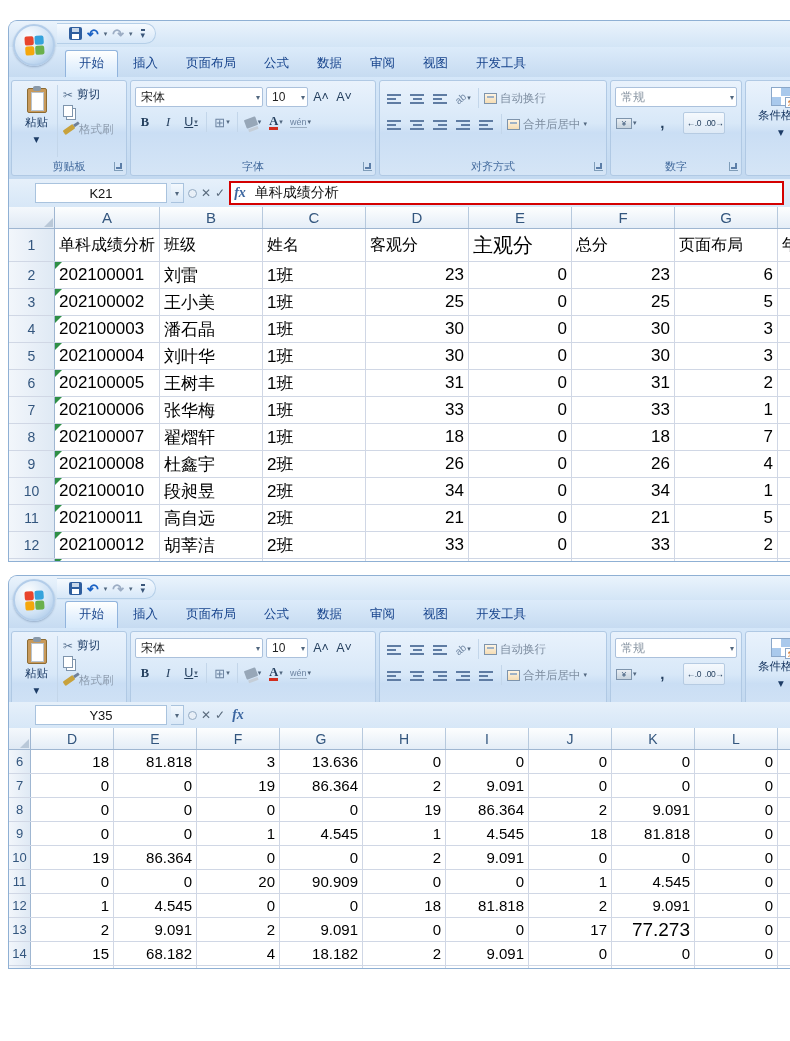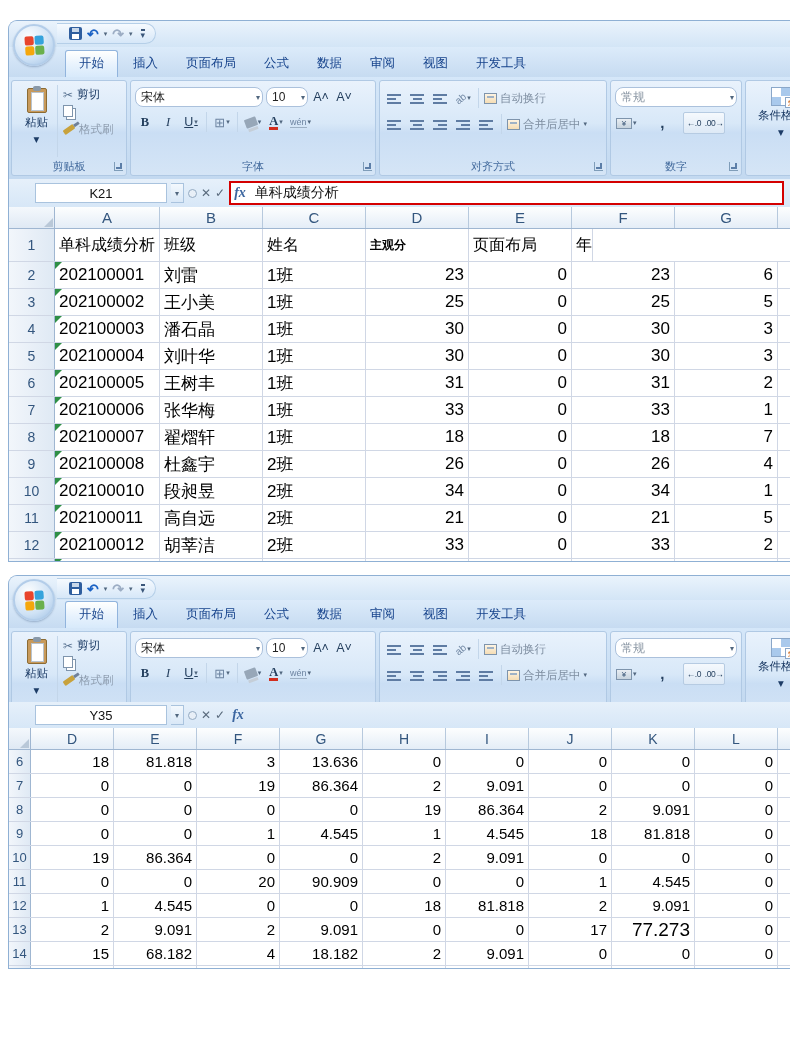--- a/index.html
+++ b/index.html
@@ -79,21 +79,21 @@
   .clip-row.dim { color:#8d9cae; }
   .scissors { color:#56708f; font-size:12px; }
   .copy-ico { width:10px; height:12px; background:#fff; border:1px solid #7e94ac;
       box-shadow:3px 3px 0 -1px #fff, 3px 3px 0 0 #7e94ac; margin:0 4px 2px 0; }
   .brush { width:12px; height:5px; background:#c8a23c; border-radius:1px; transform:rotate(-35deg); position:relative; }
   .brush:after { content:""; position:absolute; right:-6px; top:1px; width:6px; height:3px; background:#6f819a; }
 
   
   .font-rows { display:flex; flex-direction:column; gap:5px; width:100%; padding-top:2px; }
   .frow { display:flex; align-items:center; gap:3px; }
-  .combo { background:#fff; border:1px solid #abc1dc; border-radius:8px; height:20px;
+  .combo { background:#fff; border:1px solid #abc1dc; border-radius:2px; height:20px;
       display:flex; align-items:center; justify-content:space-between; padding:0 2px 0 5px;
       font-size:12px; color:#222; }
   .combo .car { font-size:8px; color:#51677f; margin-left:3px; }
   .c-fontname { width:128px; } .c-fontsize { width:42px; } .c-numfmt { flex:1; color:#8d99a6; }
   .btn { height:20px; min-width:20px; display:flex; align-items:center; justify-content:center;
       border:1px solid transparent; border-radius:2px; font-size:12.5px; color:#243f5e; gap:1px; }
   .btn .car { font-size:7px; color:#51677f; }
   .b-bold{font-weight:bold;font-family:"Liberation Serif",serif;}
   .b-italic{font-style:italic;font-family:"Liberation Serif",serif;}
   .b-under{text-decoration:underline;}
@@ -408,21 +408,23 @@
         <div class="g-hcell" style="width: 103px; font-size: 15px;">E</div>
         <div class="g-hcell" style="width: 103px; font-size: 15px;">F</div>
         <div class="g-hcell" style="width: 103px; font-size: 15px;">G</div>
         <div class="g-hcell" style="width: 21px; font-size: 15px;"></div>
       </div>
       <div class="g-row" style="height: 33px;">
         <div class="g-rh" style="width: 46px; font-size: 14px;">1</div>
         <div class="g-cell" style="width: 105px; font-size: 16px;">单科成绩分析</div>
         <div class="g-cell" style="width: 103px; font-size: 16px;">班级</div>
         <div class="g-cell" style="width: 103px; font-size: 16px;">姓名</div>
-        <div class="g-cell" style="width: 103px; font-size: 12px; font-weight: bold;">主观分</div>
+        <div class="g-cell" style="width: 103px; font-size: 16px;">客观分</div>
+        <div class="g-cell" style="width: 103px; font-size: 20px;">主观分</div>
+        <div class="g-cell" style="width: 103px; font-size: 16px;">总分</div>
         <div class="g-cell" style="width: 103px; font-size: 16px;">页面布局</div>
         <div class="g-cell" style="width: 21px; font-size: 16px;">年</div>
       </div>
       <div class="g-row" style="height: 27px;">
         <div class="g-rh" style="width: 46px; font-size: 14px;">2</div>
         <div class="g-cell" style="width: 105px; font-size: 17px;">202100001<span class="tri"></span></div>
         <div class="g-cell" style="width: 103px; font-size: 17px;">刘雷</div>
         <div class="g-cell" style="width: 103px; font-size: 17px;">1班</div>
         <div class="g-cell num" style="width: 103px; font-size: 17px;">23</div>
         <div class="g-cell num" style="width: 103px; font-size: 17px;">0</div>

